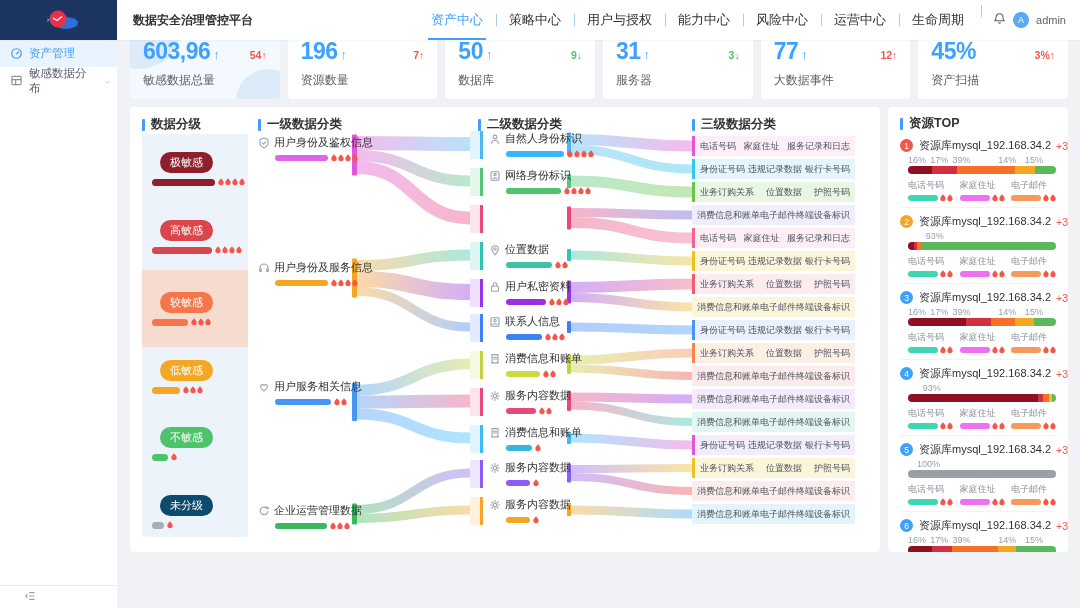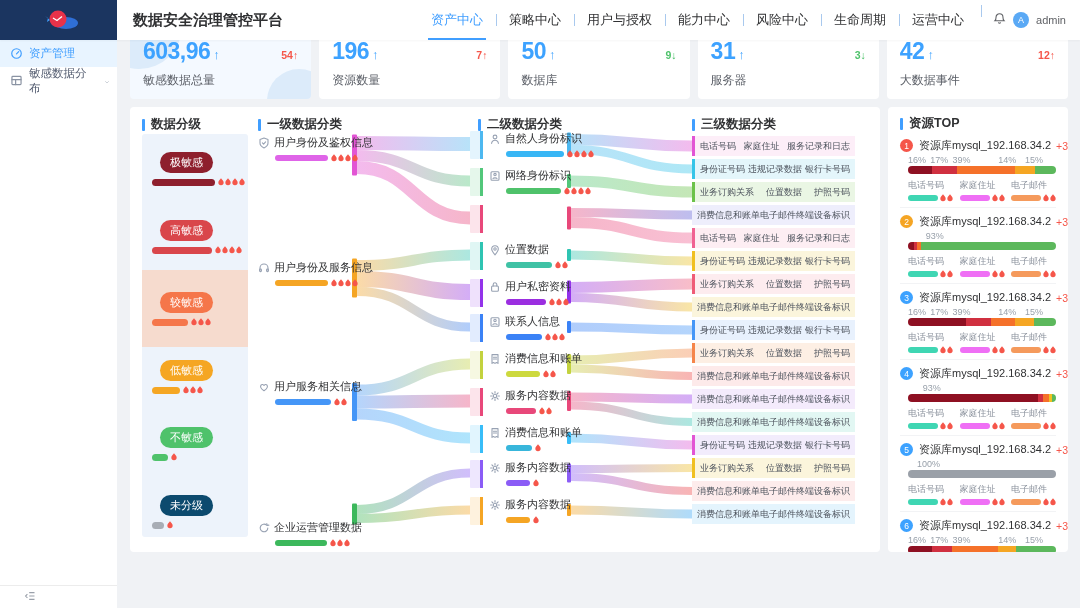--- a/index.html
+++ b/index.html
@@ -3,21 +3,21 @@
 <meta charset="utf-8">
 <style>
   * { margin:0; padding:0; box-sizing:border-box; }
   html,body { width:1080px; height:608px; overflow:hidden; background:#f0f2f5;
     font-family:"Liberation Sans","DejaVu Sans",sans-serif; color:#303133; }
 
   
   .header { position:fixed; top:0; left:0; right:0; height:40px; background:#fff;
     display:flex; align-items:center; z-index:20; box-shadow:0 1px 2px rgba(0,0,0,.04); }
   .logo { width:117px; height:40px; background:#1b3560; display:flex; align-items:center; justify-content:center; }
-  .app-title { font-size:15px; font-weight:600; color:#303133; margin-left:16px; }
+  .app-title { font-size:12px; font-weight:600; color:#303133; margin-left:16px; }
   .nav { margin-left:auto; display:flex; align-items:center; height:100%; }
   .nav-item { position:relative; height:100%; line-height:40px; padding:0 13px; font-size:13px; color:#303133; cursor:pointer; }
   .nav-item + .nav-item::before { content:""; position:absolute; left:0; top:14px; height:12px; width:1px; background:#a9c9ee; }
   .nav-item.active { color:#409eff; }
   .nav-item.active::after { content:""; position:absolute; left:10px; right:10px; bottom:0; height:2px; background:#409eff; }
   .header-right { display:flex; align-items:center; gap:7px; margin:0 14px 0 4px; position:relative; padding-left:12px; }
   .header-right::before { content:""; position:absolute; left:0; top:-6px; height:12px; width:1px; background:#a9c9ee; }
   .avatar { width:16px; height:16px; border-radius:50%; background:#5aa9f5; color:#fff; font-size:9px;
     display:flex; align-items:center; justify-content:center; }
   .admin-label { font-size:11px; color:#606266; }
@@ -112,22 +112,22 @@
       <path d="M16 11l4 2.5 5-4" stroke="#fff" stroke-width="1.4" fill="none"></path>
     </svg>
   </div>
   <div class="app-title">数据安全治理管控平台</div>
   <div class="nav" id="nav">
       <div class="nav-item active">资产中心</div>
       <div class="nav-item">策略中心</div>
       <div class="nav-item">用户与授权</div>
       <div class="nav-item">能力中心</div>
       <div class="nav-item">风险中心</div>
+      <div class="nav-item">运营中心</div>
       <div class="nav-item">生命周期</div>
-      <div class="nav-item">运营中心</div>
     </div>
   <div class="header-right">
     <span>
       <svg width="13" height="13" viewBox="0 0 12 12" fill="none" stroke="#606266" stroke-width="1">
         <path d="M6 1.6a3.2 3.2 0 0 1 3.2 3.2c0 2 .5 2.7 1 3.2H1.8c.5-.5 1-1.2 1-3.2A3.2 3.2 0 0 1 6 1.6Z"></path>
         <path d="M5 9.6a1.05 1.05 0 0 0 2 0"></path>
       </svg>
     </span>
     <span class="avatar">A</span>
     <span class="admin-label">admin</span>
@@ -200,25 +200,32 @@
       <div class="stat-card">
         <div class="stat-value-row">
           <span class="stat-value">31</span>
           <span class="stat-arrow">↑</span>
           <span class="stat-delta down">3↓</span>
         </div>
         <div class="stat-label">服务器</div>
       </div>
       <div class="stat-card">
         <div class="stat-value-row">
-          <span class="stat-value">42</span>
+          <span class="stat-value">77</span>
           <span class="stat-arrow">↑</span>
           <span class="stat-delta up">12↑</span>
         </div>
         <div class="stat-label">大数据事件</div>
+      </div>
+      <div class="stat-card">
+        <div class="stat-value-row">
+          <span class="stat-value">45%</span>
+          <span class="stat-delta up">3%↑</span>
+        </div>
+        <div class="stat-label">资产扫描</div>
       </div>
     </div>
 
   <div class="body-row">
     <div class="main-panel" id="mainPanel">
       <div class="sec-title" style="left:12px">数据分级</div>
       <div class="sec-title" style="left:128px">一级数据分类</div>
       <div class="sec-title" style="left:348px">二级数据分类</div>
       <div class="sec-title" style="left:562px">三级数据分类</div>
       <div class="lvl-box" id="lvlBox">
@@ -532,21 +539,21 @@
             <span class="flames">
               <svg width="6" height="8" viewBox="0 0 7 9">
                 <path d="M3.5 0C4.6 1.6 6.6 2.9 6.6 5.2a3.1 3.1 0 0 1-6.2 0C.4 2.9 2.4 1.6 3.5 0Z" fill="#f5564a"></path>
               </svg>
               <svg width="6" height="8" viewBox="0 0 7 9">
                 <path d="M3.5 0C4.6 1.6 6.6 2.9 6.6 5.2a3.1 3.1 0 0 1-6.2 0C.4 2.9 2.4 1.6 3.5 0Z" fill="#f5564a"></path>
               </svg>
             </span>
           </div>
         </div>
-        <div class="l1-item" style="top: 396px; margin-top: 17px;">
+        <div class="l1-item" style="top: 396px;">
           <div class="item-line1">
             <span style="display: inline-flex;">
               <svg width="12" height="12" viewBox="0 0 12 12" fill="none" stroke="#98a2b3" stroke-width="1.1" stroke-linecap="round" stroke-linejoin="round">
                 <path d="M9.8 6A3.8 3.8 0 1 1 8.6 3.2"></path>
                 <path d="M8.8 1.5l.3 1.9 1.8-.3"></path>
               </svg>
             </span>
             <span>企业运营管理数据</span>
           </div>
           <div class="bar-row">

